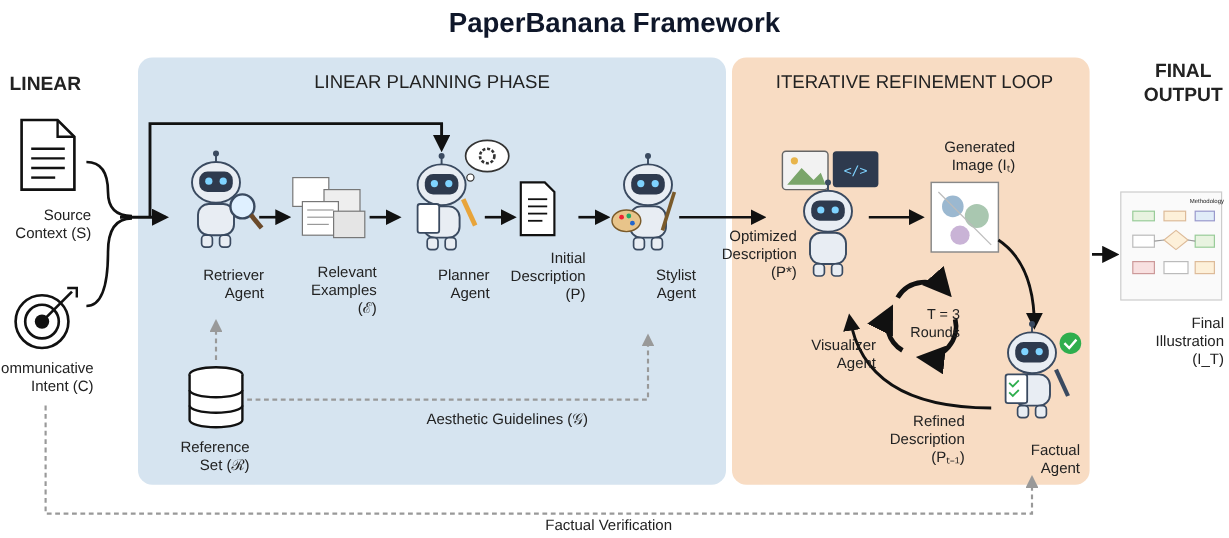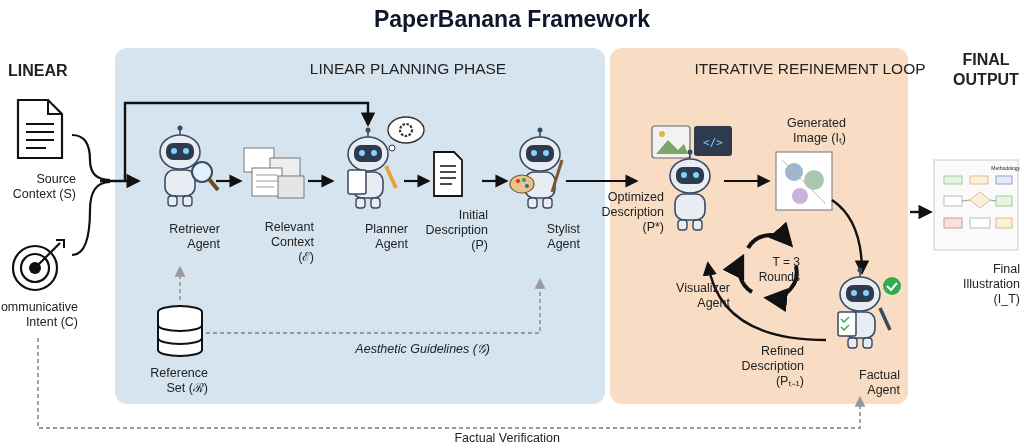--- a/index.html
+++ b/index.html
@@ -1,21 +1,21 @@
 <!DOCTYPE html>
 <html><head>
 <meta charset="utf-8">
 <style>
   html,body{margin:0;padding:0;background:#ffffff;}
   body{width:1024px;height:448px;position:relative;overflow:hidden;font-family:"Liberation Sans",sans-serif;color:#222;}
   .abs{position:absolute;}
   .title{left:0;width:1024px;top:6px;text-align:center;font-size:23px;font-weight:bold;color:#0f172a;}
   .panel-blue{left:115px;top:48px;width:490px;height:356px;background:#d6e4f0;border-radius:12px;}
   .panel-orange{left:610px;top:48px;width:298px;height:356px;background:#f8dcc3;border-radius:12px;}
-  .phase{font-size:15.5px;color:#222;text-align:center;margin-left:48px;}
+  .phase{font-size:15.5px;color:#222;text-align:center;}
   .lbl{font-size:12.5px;text-align:right;line-height:15px;color:#222;}
   .hdr{font-size:16px;font-weight:bold;color:#222;}
   svg{position:absolute;left:0;top:0;}
 </style>
 </head>
 <body>
 
 <div class="abs title">PaperBanana Framework</div>
 
 <div class="abs panel-blue"></div>
@@ -197,21 +197,21 @@
 <div class="abs lbl" style="left:0;top:300px;width:78px;">
   <div>ommunicative</div>
   <div>Intent (C)</div>
 </div>
 <div class="abs lbl" style="left:140px;top:222px;width:80px;">
   <div>Retriever</div>
   <div>Agent</div>
 </div>
 <div class="abs lbl" style="left:234px;top:220px;width:80px;">
   <div>Relevant</div>
-  <div>Context</div>
+  <div>Examples</div>
   <div>(ℰ)</div>
 </div>
 <div class="abs lbl" style="left:328px;top:222px;width:80px;">
   <div>Planner</div>
   <div>Agent</div>
 </div>
 <div class="abs lbl" style="left:408px;top:208px;width:80px;">
   <div>Initial</div>
   <div>Description</div>
   <div>(P)</div>
@@ -247,14 +247,14 @@
 <div class="abs lbl" style="left:128px;top:366px;width:80px;">
   <div>Reference</div>
   <div>Set (ℛ)</div>
 </div>
 <div class="abs lbl" style="left:936px;top:262px;width:84px;">
   <div>Final</div>
   <div>Illustration</div>
   <div>(I_T)</div>
 </div>
 <div class="abs lbl" style="left:936px;top:165px;width:84px;font-size:5px;line-height:6px;">Methodology</div>
-<div class="abs lbl" style="left:290px;top:342px;width:200px;font-style:italic;">Aesthetic Guidelines (𝒢)</div>
+<div class="abs lbl" style="left:290px;top:342px;width:200px;">Aesthetic Guidelines (𝒢)</div>
 <div class="abs lbl" style="left:360px;top:431px;width:200px;">Factual Verification</div>
 
 </body></html>

